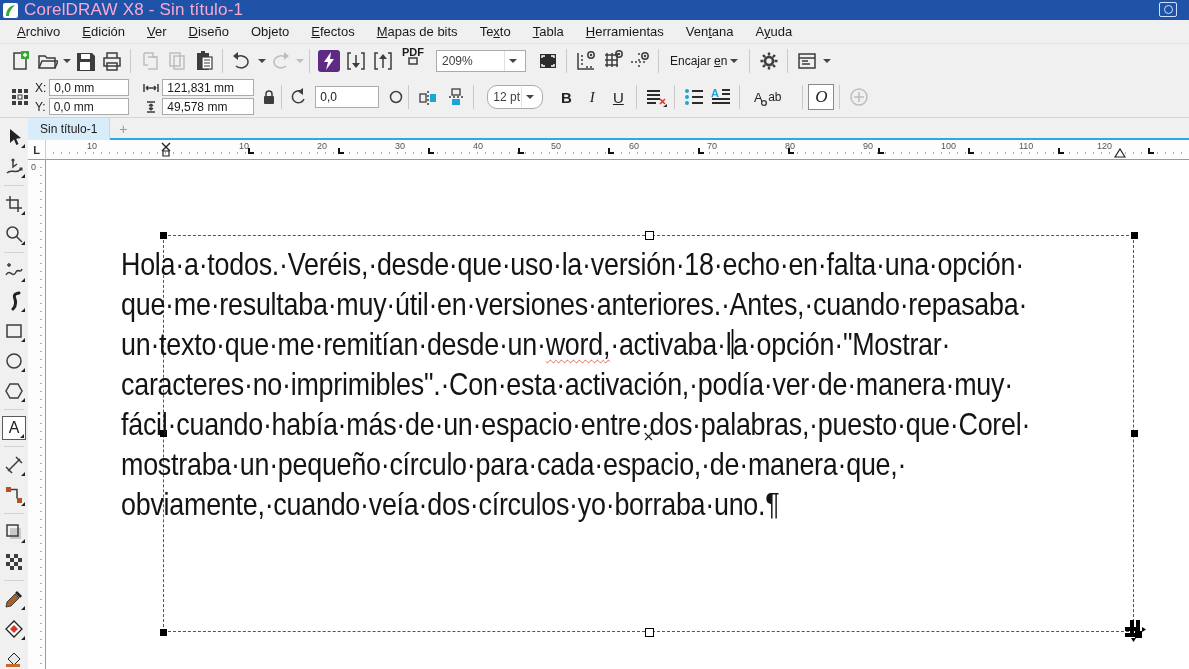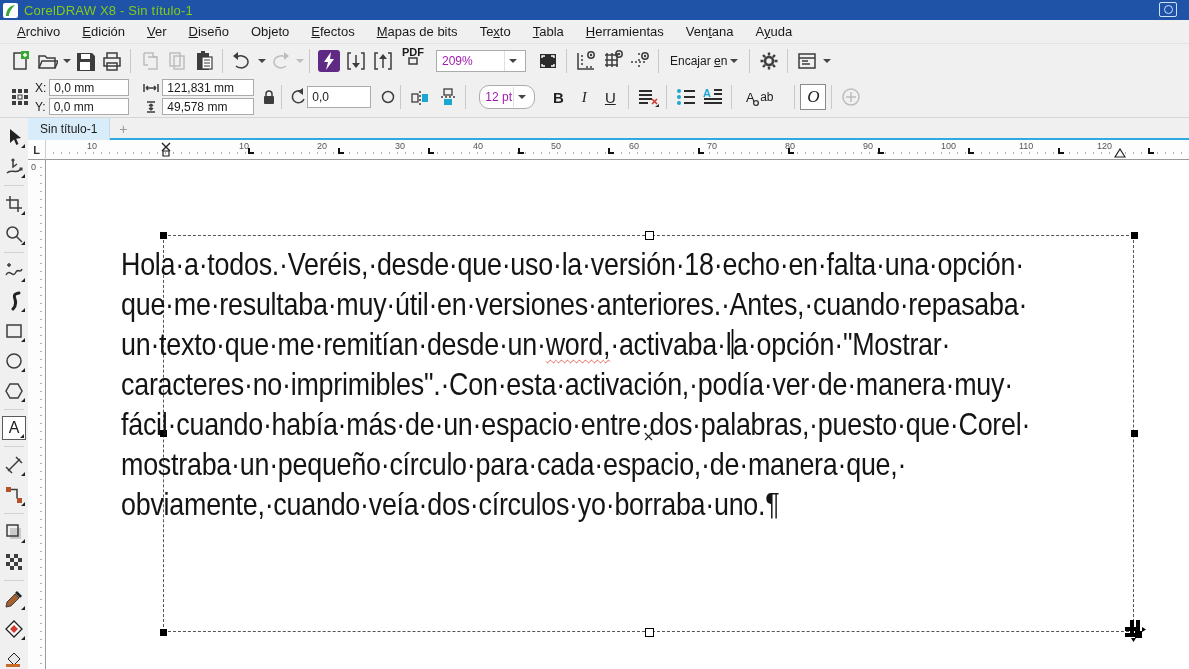--- a/index.html
+++ b/index.html
@@ -1,39 +1,39 @@
 <!DOCTYPE html>
 <html><head>
 <meta charset="utf-8">
 <style>
   * { margin:0; padding:0; box-sizing:border-box; }
   body { font-family:"Liberation Sans", sans-serif; background:#888; }
   #app { position:relative; width:1189px; height:669px; background:#f0f0f0; overflow:hidden; }
 
   
-  .titlebar { position:absolute; left:0; top:0; width:1189px; height:20px; background:#1e53a8; display:flex; align-items:center; color:#84cc16; font-size:13px; }
+  .titlebar { position:absolute; left:0; top:0; width:1189px; height:20px; background:#1e53a8; display:flex; align-items:center; color:#f9a8d4; font-size:17px; }
   .applogo { width:15px; height:15px; background:#fff; border-radius:2px; margin:0 6px 0 3px; position:relative; }
   .applogo svg { position:absolute; left:1px; top:1px; }
   .titletext { letter-spacing:0.2px; }
   .tb-right { position:absolute; right:12px; top:2px; width:18px; height:15px; border:1px solid #cfe0ff; border-radius:2px; display:flex; align-items:center; justify-content:center; }
   .tb-right::after { content:""; width:7px; height:7px; border:1px solid #cfe0ff; border-radius:50%; }
 
   
   .menubar { position:absolute; left:0; top:20px; width:1189px; height:24px; background:#f0f0f0; display:flex; align-items:center; padding-left:6px; font-size:13px; color:#1a1a1a; border-bottom:1px solid #e3e3e3; }
   .menu-item { padding:3px 11px; cursor:default; }
   .menu-item u { text-decoration:underline; }
 
   
   .toolbar { position:absolute; left:0; top:44px; width:1189px; height:33px; background:#f0f0f0; display:flex; align-items:center; padding-left:6px; }
   .propbar { position:absolute; left:0; top:77px; width:1189px; height:41px; background:#f0f0f0; display:flex; align-items:center; padding-left:6px; border-bottom:1px solid #d6d6d6; }
   .tbtn { width:27px; height:27px; display:flex; align-items:center; justify-content:center; border-radius:2px; flex:none; }
   .sep { width:1px; height:24px; background:#c9c9c9; margin:0 5px; flex:none; }
   .caret-down { width:0; height:0; border-left:4px solid transparent; border-right:4px solid transparent; border-top:4px solid #444; margin-left:3px; }
   .caret-down.dis { border-top-color:#bdbdbd; }
-  .combo { height:22px; background:#fff; border:1px solid #ababab; display:flex; align-items:center; font-size:12px; color:#a21caf; padding:0 5px; flex:none; }
+  .combo { height:22px; background:#fff; border:1px solid #ababab; display:flex; align-items:center; font-size:12px; color:#404040; padding:0 5px; flex:none; }
   .combo .cbtn { width:16px; height:20px; display:flex; align-items:center; justify-content:center; margin-left:auto; border-left:1px solid #e0e0e0; }
   .field { background:#fff; border:1px solid #ababab; font-size:12px; color:#1a1a1a; height:17px; display:flex; align-items:center; padding:0 4px; flex:none; }
   .lbl { font-size:12px; color:#1a1a1a; margin-right:3px; }
   .stack { display:flex; flex-direction:column; gap:2px; }
   .rowc { display:flex; align-items:center; }
   .textbtn { font-size:12px; color:#1a1a1a; display:flex; align-items:center; padding:0 6px; height:26px; flex:none; }
   .fmt { width:26px; height:26px; display:flex; align-items:center; justify-content:center; font-size:15px; color:#222; flex:none; }
 
   
   .tabrow { position:absolute; left:28px; top:118px; width:1161px; height:22px; background:#f0f0f0; border-bottom:2px solid #2babe1; display:flex; align-items:flex-start; }
@@ -312,21 +312,21 @@
           <path d="M4 7 V5 a3 3 0 0 1 6 0 v2" stroke="#3d3d3d" stroke-width="1.5" fill="none"></path>
         </svg>
     </span>
     <span class="sep"></span>
     <span>
       <svg width="20" height="20">
           <path class="ic" d="M15 5 a6 6 0 1 0 2 7" stroke-width="1.6"></path>
           <path class="fill-d" d="M16 1 L16 8 L11 4.5 Z"></path>
         </svg>
     </span>
-    <span class="field" style="width:64px; height:22px; margin-left:0;">
+    <span class="field" style="width:64px; height:22px; margin-left:8px;">
         <span>0,0</span>
       </span>
     <span style="margin-left:10px;">
       <svg width="14" height="14">
           <circle class="ic" cx="7" cy="7" r="5.5" stroke-width="1.3"></circle>
         </svg>
     </span>
     <span class="sep"></span>
     <span class="tbtn">
       <svg width="22" height="22">

